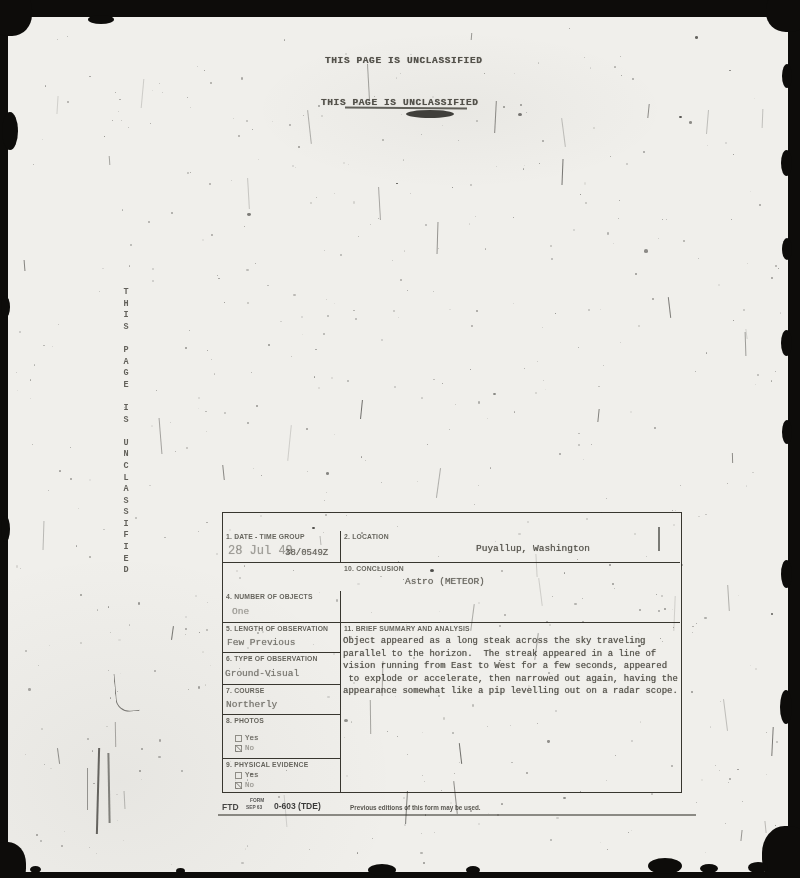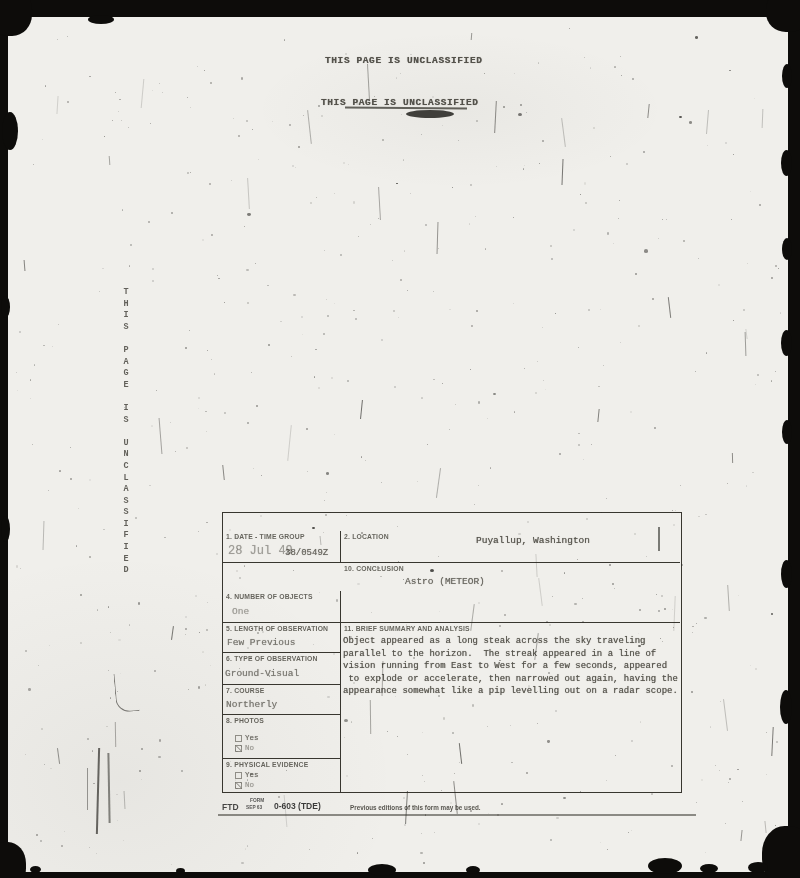--- a/index.html
+++ b/index.html
@@ -170,21 +170,21 @@
       <span>Yes</span>
     </div>
     <div class="cbrow tw" style="left:12px;top:22px;">
       <span class="cb marked"></span>
       <span class="f65">No</span>
     </div>
   </div>
 
   <div class="cell bb" style="left:118px;top:18px;width:339px;height:32px;">
     <div class="flabel">2. LOCATION</div>
-    <div class="fval tw f85" style="left:135px;bottom:16px;">Puyallup, Washington</div>
+    <div class="fval tw f85" style="left:135px;bottom:8px;">Puyallup, Washington</div>
   </div>
 
   <div class="cell bb" style="left:118px;top:50px;width:339px;height:60px;">
     <div class="flabel">10. CONCLUSION</div>
     <div class="fval tw f75" style="left:64px;top:13px;">Astro (METEOR)</div>
   </div>
 
   <div class="cell" style="left:118px;top:110px;width:339px;height:170px;">
     <div class="flabel">11. BRIEF SUMMARY AND ANALYSIS</div>
     <div class="summary tw">Object appeared as a long steak across the sky traveling

